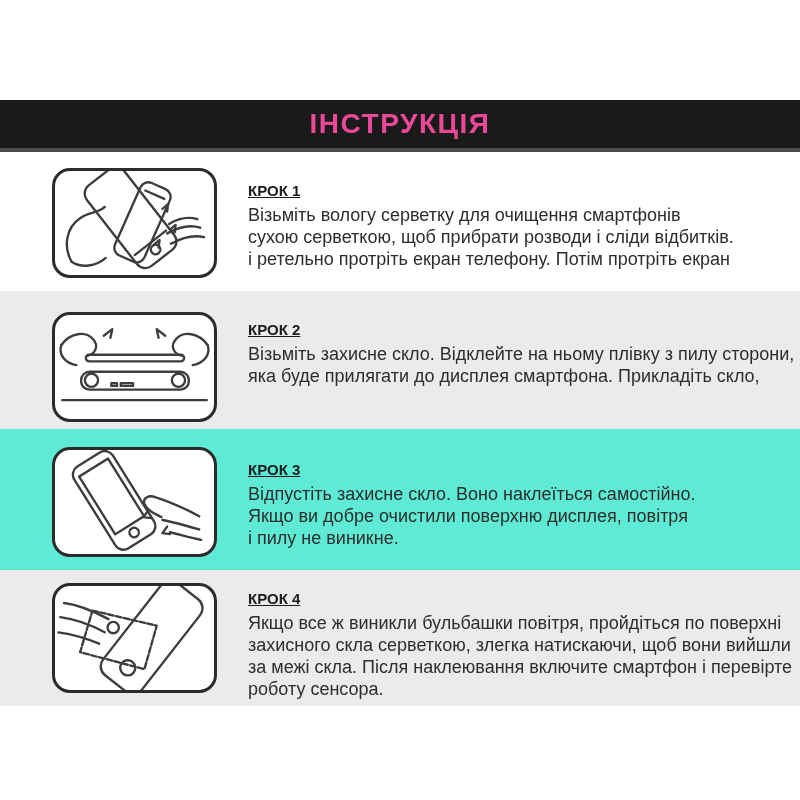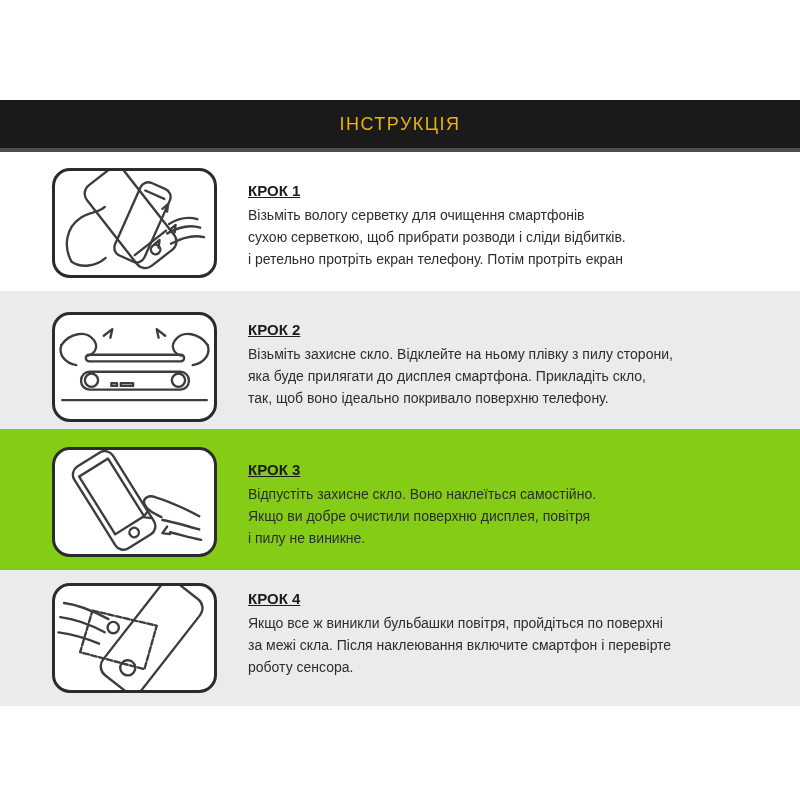--- a/index.html
+++ b/index.html
@@ -6,47 +6,47 @@
   .page {
     position:relative; width:800px; height:800px; background:#ffffff;
     font-family:"Liberation Sans", sans-serif; overflow:hidden;
   }
   .title-bar {
     position:absolute; top:100px; left:0; width:800px; height:48px;
     background:#1a1a1a; border-bottom:4px solid #4d4d4d;
     display:flex; align-items:center; justify-content:center;
   }
   .title-bar h1 {
-    margin:0; color:#eab308; font-size:18px; font-weight:normal; letter-spacing:1.5px;
+    margin:0; color:#ec4899; font-size:28px; font-weight:bold; letter-spacing:1.5px;
   }
   .step { position:absolute; left:0; width:800px; }
   .step-1 { top:152px; height:139px; background:#ffffff; }
   .step-2 { top:291px; height:155px; background:#ebebeb; }
-  .step-3 { top:429px; height:141px; background:#84cc16; }
+  .step-3 { top:429px; height:141px; background:#5eead4; }
   .step-4 { top:570px; height:136px; background:#ebebeb; }
   .illustration-box {
     position:absolute; left:52px; width:165px; height:110px;
     background:#ffffff; border:3px solid #2b2b2b; border-radius:18px;
     box-sizing:border-box; overflow:hidden;
   }
   .step-1 .illustration-box { top:16px; }
   .step-2 .illustration-box { top:21px; }
   .step-3 .illustration-box { top:18px; }
   .step-4 .illustration-box { top:13px; }
   .illustration-box svg { width:100%; height:100%; display:block; }
   .illu { fill:none; stroke:#3d3d3d; stroke-width:2.5; stroke-linecap:round; stroke-linejoin:round; }
   .step-text { position:absolute; left:248px; width:545px; }
   .step-1 .step-text { top:30px; }
   .step-2 .step-text { top:30px; }
   .step-3 .step-text { top:32px; }
   .step-4 .step-text { top:20px; }
   .step-label {
     margin:0 0 5px 0; font-size:15px; font-weight:bold; color:#1c1c1c;text-decoration:underline;
   }
-  .line { font-size:14px; line-height:22px; color:#2d2d2d; white-space:nowrap; }
+  .line { font-size:18px; line-height:22px; color:#2d2d2d; white-space:nowrap; }
 </style>
 </head>
 <body>
 
 <div class="page">
 
   <header class="title-bar">
     <h1>ІНСТРУКЦІЯ</h1>
   </header>
 
@@ -99,21 +99,20 @@
           <path d="M160,32 C163,42 156,51 144,53"></path>
           <path d="M50,22 l9,-7 M59,15 l-2,9"></path>
           <path d="M115,22 l-9,-7 M106,15 l2,9"></path>
         </g>
       </svg>
     </div>
     <div class="step-text">
       <h2 class="step-label">КРОК 2</h2>
       <div class="line">Візьміть захисне скло. Відклейте на ньому плівку з пилу сторони,</div>
       <div class="line">яка буде прилягати до дисплея смартфона. Прикладіть скло,</div>
-      <div class="line">так, щоб воно ідеально покривало поверхню телефону.</div>
     </div>
   </section>
 
   <section class="step step-3">
     <div class="illustration-box">
       <svg viewBox="0 0 165 110">
         <g class="illu">
           <g transform="rotate(-32 62 55)">
             <rect x="38" y="2" width="48" height="102" rx="10"></rect>
             <rect x="44" y="12" width="36" height="72"></rect>
@@ -147,18 +146,19 @@
           <path d="M8,18 C24,20 40,27 55,35"></path>
           <path d="M4,33 C20,35 36,41 51,49"></path>
           <path d="M2,49 C16,51 31,55 45,61"></path>
           <circle cx="60" cy="44" r="6"></circle>
         </g>
       </svg>
     </div>
     <div class="step-text">
       <h2 class="step-label">КРОК 4</h2>
       <div class="line">Якщо все ж виникли бульбашки повітря, пройдіться по поверхні</div>
+      <div class="line">захисного скла серветкою, злегка натискаючи, щоб вони вийшли</div>
       <div class="line">за межі скла. Після наклеювання включите смартфон і перевірте</div>
       <div class="line">роботу сенсора.</div>
     </div>
   </section>
 
 </div>
 
 </body></html>

